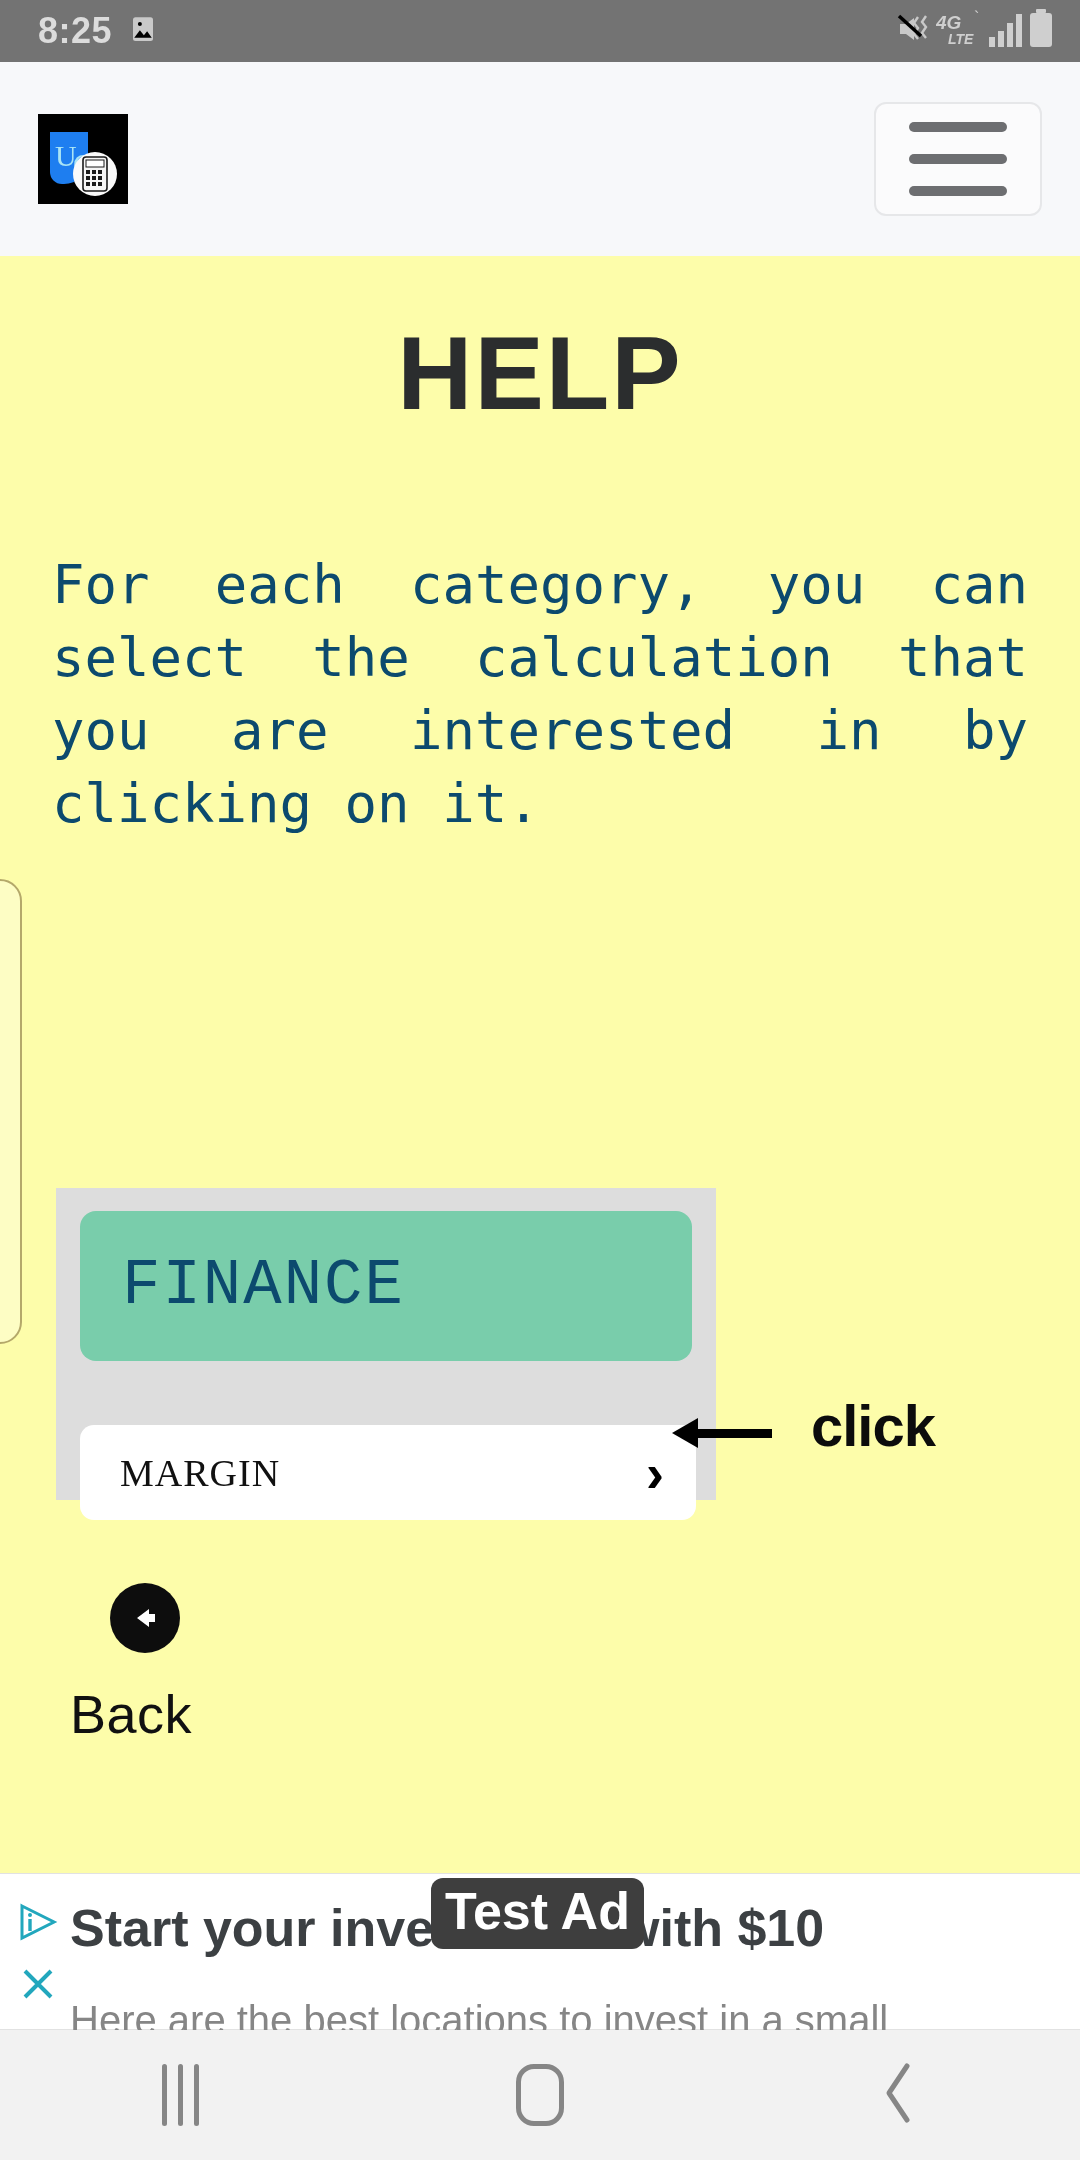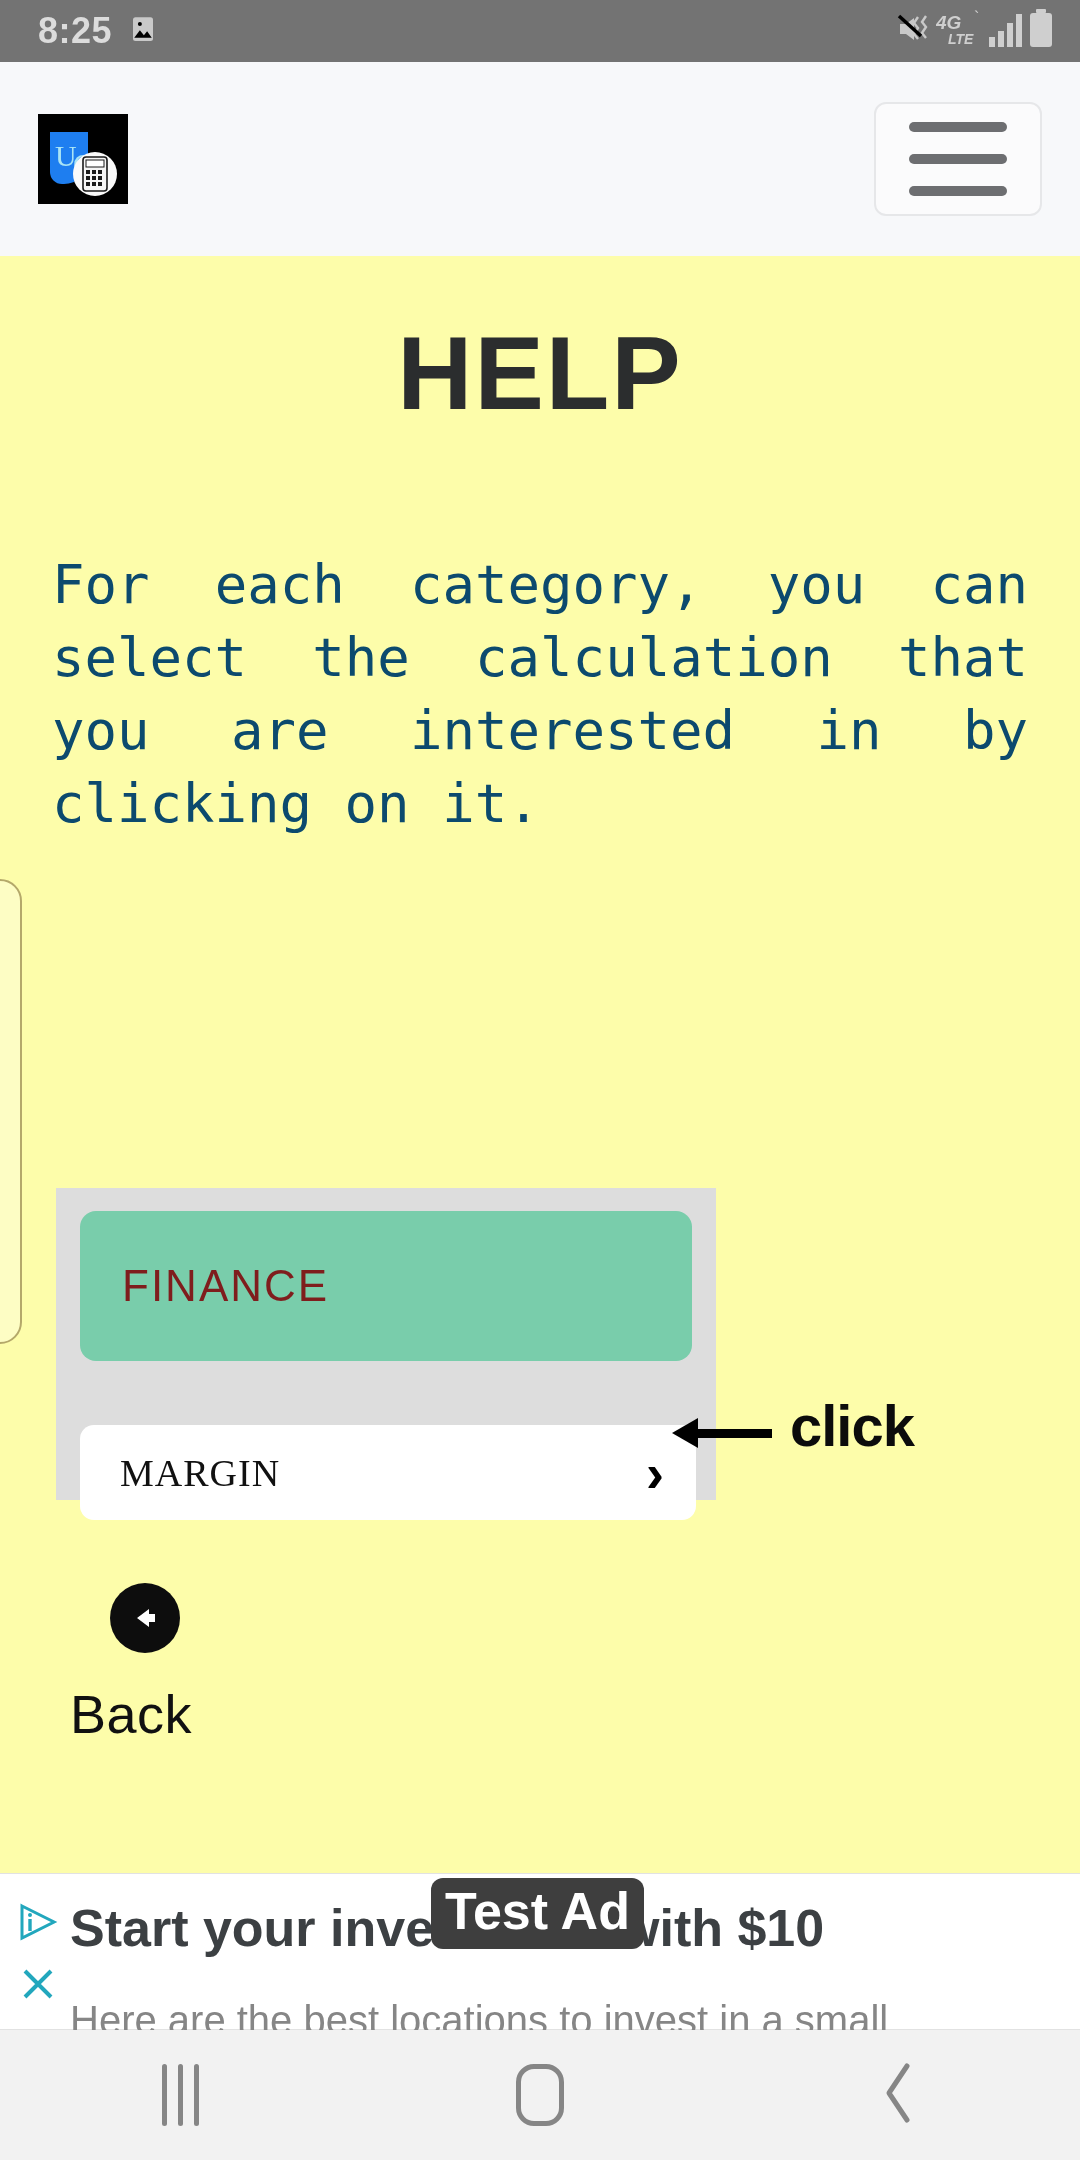--- a/index.html
+++ b/index.html
@@ -71,21 +71,21 @@
   .illus {
     position:absolute; left:56px; top:932px;
     width:660px; height:312px; background:#dddddd;
   }
   .illus-cat {
     position:absolute; left:24px; top:23px; width:612px; height:150px;
     background:#79cdab; border-radius:16px;
     display:flex; align-items:center; padding-left:42px;
   }
   .illus-cat-label {
-    font-family:Liberation Sans, sans-serif; font-size:44px; color:#7f1d1d;
+    font-family:Liberation Mono, monospace; font-size:64px; color:#0c4a6e;
     letter-spacing:2px;
   }
   .illus-row {
     position:absolute; left:24px; top:237px; width:616px; height:95px;
     background:#ffffff; border-radius:14px;
     display:flex; align-items:center; padding:0 32px 0 40px;
   }
   .illus-row-label {
     font-family:"Liberation Serif", serif; font-size:38px; color:#111;
     letter-spacing:1px;
@@ -241,21 +241,21 @@
       <div class="illus-row">
         <span class="illus-row-label">MARGIN</span>
         <span class="illus-chev">›</span>
       </div>
     </div>
 
     <div class="arrow-wrap" style="top:1162px;">
       <span class="arrow-head"></span>
       <span class="arrow-line"></span>
     </div>
-    <div class="click-label" style="top:1136px;">click</div>
+    <div class="click-label" style="top:1136px;margin-left:21px;">click</div>
 
     <div class="back-area" style="top:1327px;">
       <div class="back-circle">
         <svg width="44" height="44" viewBox="0 0 44 44">
           <path d="M26 13 L14 22 L26 31 L26 26 L32 26 L32 18 L26 18 Z" fill="#ffffff"></path>
         </svg>
       </div>
       <div class="back-label">Back</div>
     </div>
   </div>

